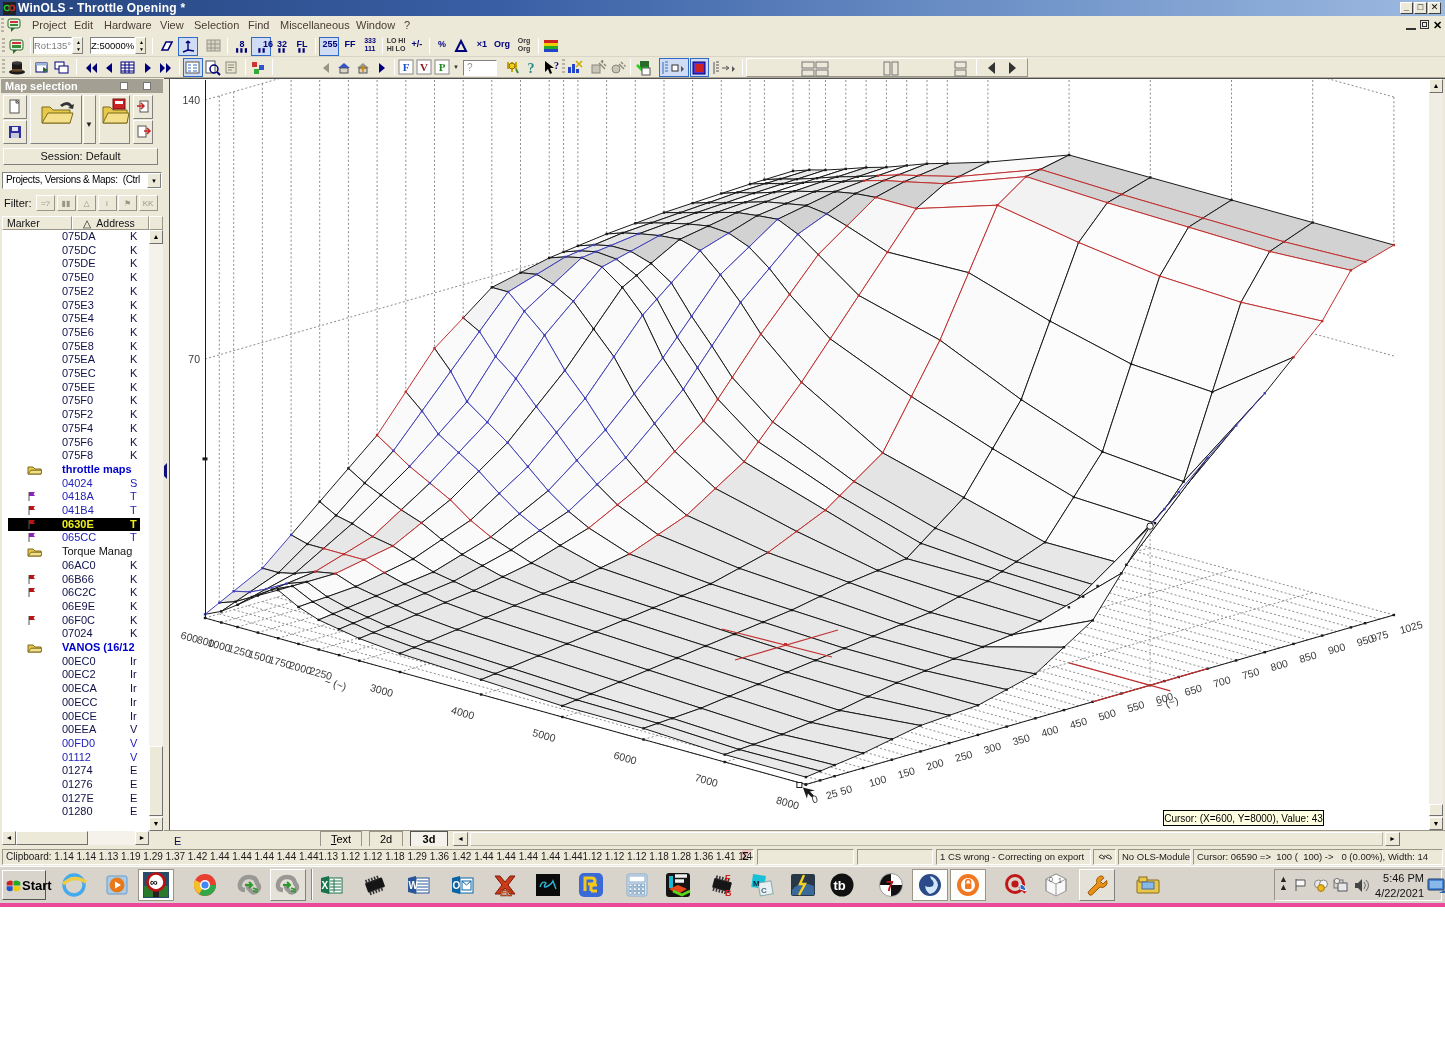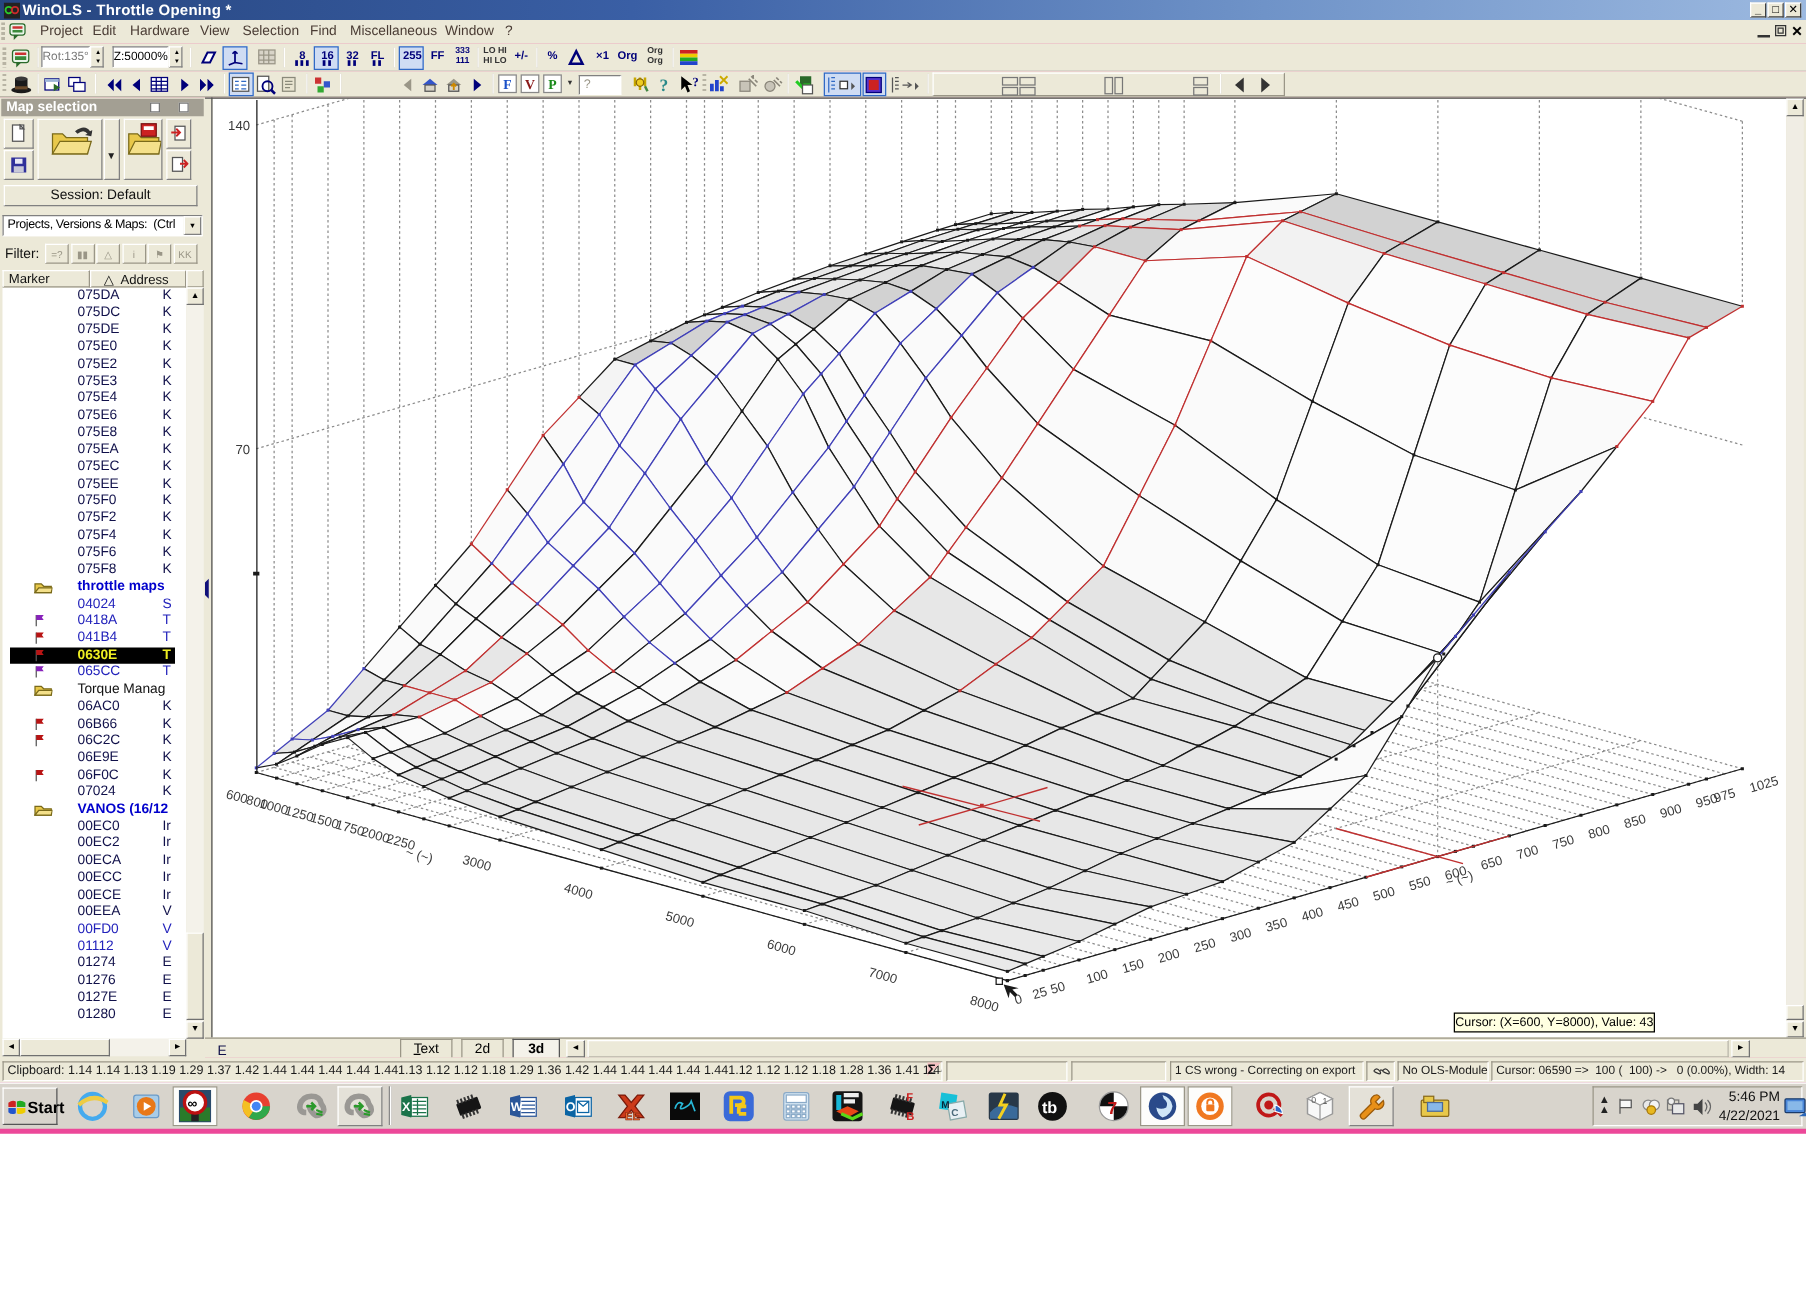--- a/index.html
+++ b/index.html
@@ -105,21 +105,21 @@
         <path d="M8 12 V3 M8 12 L3 14 M8 12 L14 13 M8 3 l-2 2 M8 3 l2 2" stroke="#00007a" stroke-width="1.4" fill="none"></path>
       </svg>
       <svg class="abs" style="left:206px;top:3px" width="16" height="16" viewBox="0 0 16 16">
         <rect x="1" y="2" width="13" height="11" fill="#d8d4c8" stroke="#9a9687"></rect>
         <path d="M1 6 h13 M1 10 h13 M5 2 v11 M9 2 v11" stroke="#9a9687"></path>
       </svg>
       <div class="tsep" style="left:227px"></div>
       <div class="abs" style="left:233px;top:4px;width:18px;font-size:9px;font-weight:bold;color:#00007a;text-align:center">8</div>
       <div class="abs" style="left:233px;top:11px;width:18px;font-size:6px;color:#00007a;text-align:center;letter-spacing:1px">▮▮▮</div>
       <div class="tbtn" style="left:251px;top:2px;width:20px;height:19px;border:1px solid #316ac5;background:#cfdcf3"></div>
-      <div class="abs" style="left:253px;top:4px;width:18px;font-size:9px;font-weight:bold;color:#00007a;text-align:center">16</div>
+      <div class="abs" style="left:253px;top:4px;width:30px;font-size:9px;font-weight:bold;color:#00007a;text-align:center">16</div>
       <div class="abs" style="left:253px;top:11px;width:18px;font-size:6px;color:#00007a;text-align:center;letter-spacing:1px">▮▮</div>
       <div class="abs" style="left:273px;top:4px;width:18px;font-size:9px;font-weight:bold;color:#00007a;text-align:center">32</div>
       <div class="abs" style="left:273px;top:11px;width:18px;font-size:6px;color:#00007a;text-align:center;letter-spacing:1px">▮▮</div>
       <div class="abs" style="left:293px;top:4px;width:18px;font-size:9px;font-weight:bold;color:#00007a;text-align:center">FL</div>
       <div class="abs" style="left:293px;top:11px;width:18px;font-size:6px;color:#00007a;text-align:center;letter-spacing:1px">▮▮</div>
       <div class="tsep" style="left:315px"></div>
       <div class="tbtn" style="left:319px;top:2px;width:20px;height:19px;border:1px solid #316ac5;background:#cfdcf3"></div>
       <div class="abs" style="left:321px;top:4px;width:18px;font-size:9px;font-weight:bold;color:#00007a;text-align:center">255</div>
       <div class="abs" style="left:341px;top:4px;width:18px;font-size:9px;font-weight:bold;color:#00007a;text-align:center">FF</div>
       <div class="abs" style="left:361px;top:2px;width:18px;font-size:7px;font-weight:bold;color:#00007a;text-align:center;line-height:8px">333<br>111</div>

